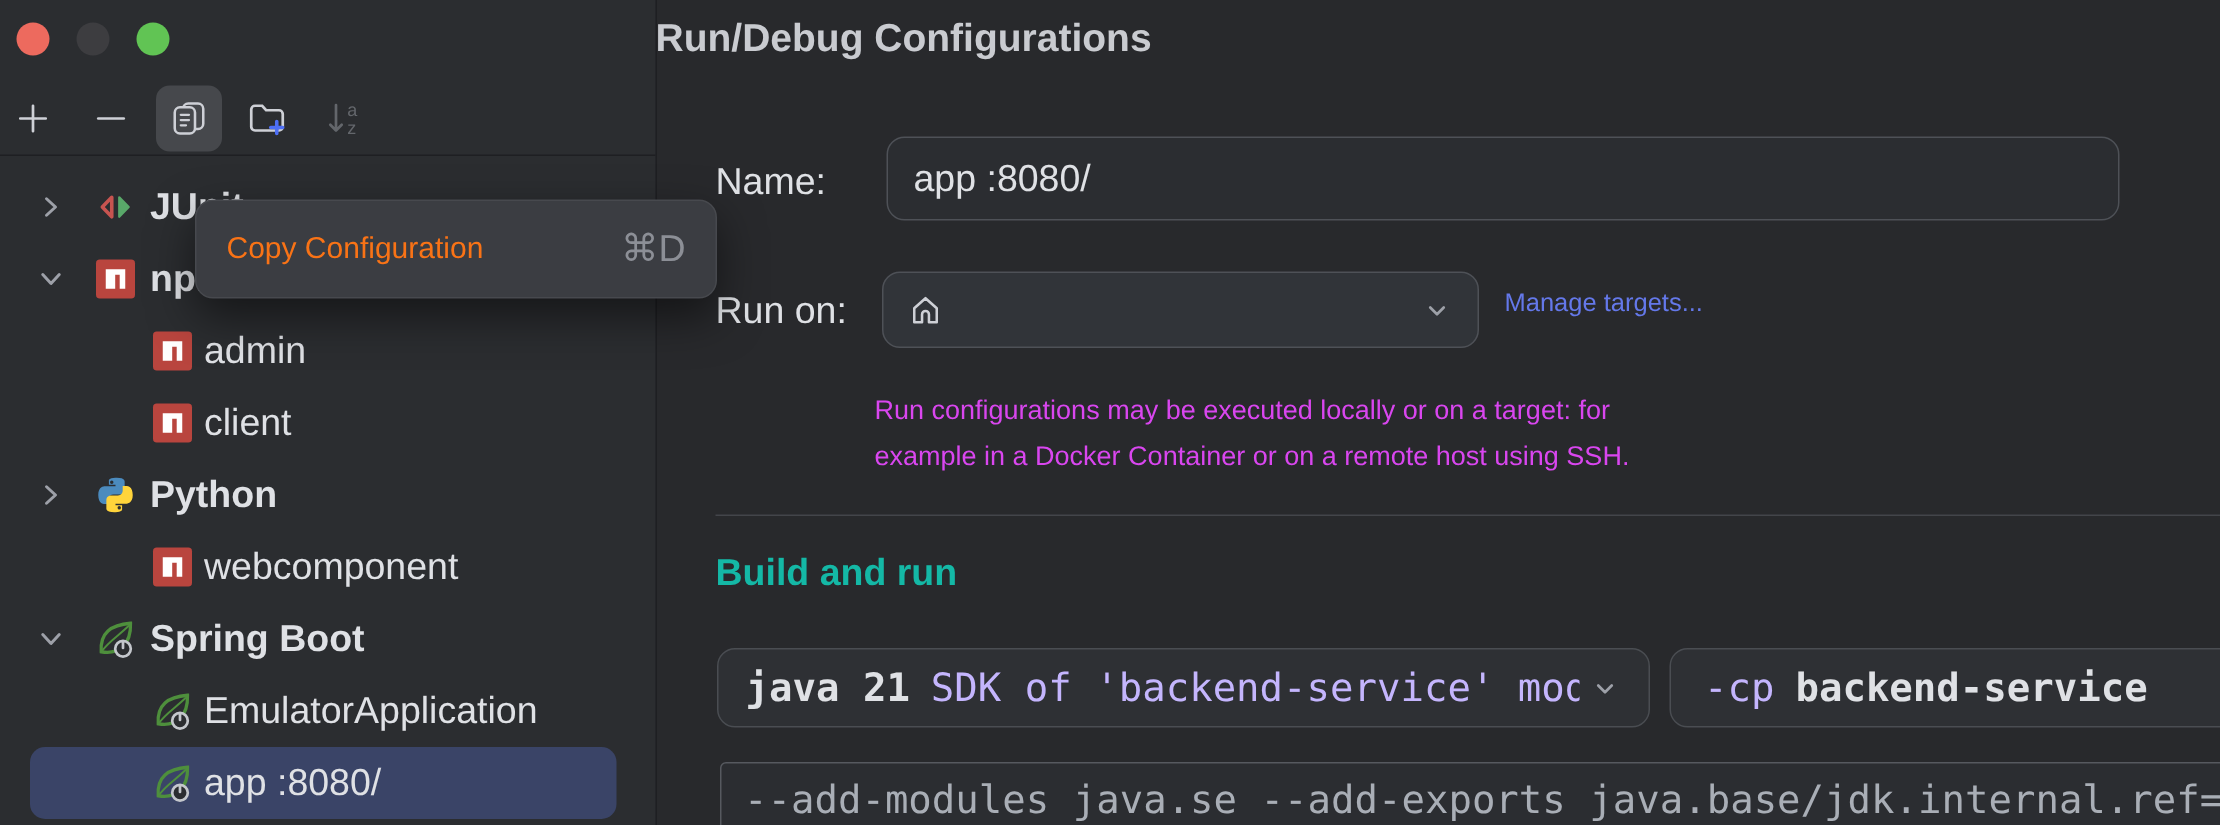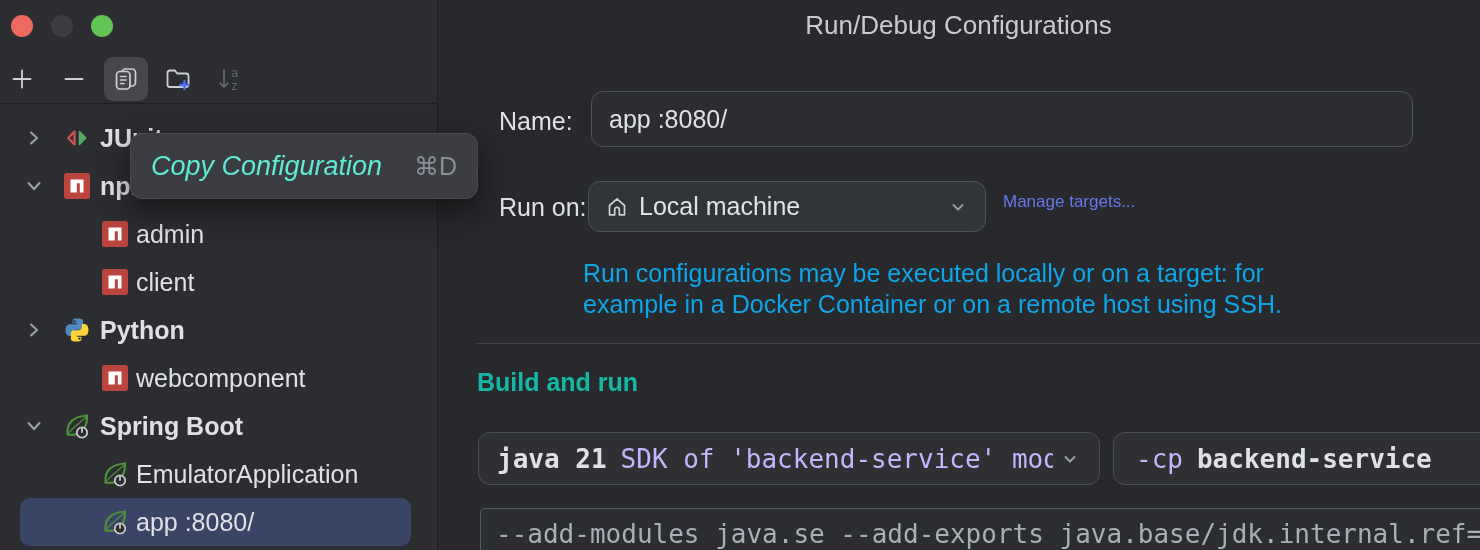--- a/index.html
+++ b/index.html
@@ -13,21 +13,21 @@
   }
 
   
   .traffic { position:absolute; top:15px; left:11px; display:flex; gap:18px; z-index:20; }
   .light { width:22px; height:22px; border-radius:50%; }
   .light.close { background:#ed6a5e; }
   .light.minimize { background:#3d3d40; }
   .light.zoom { background:#61c454; }
   .dialog-title {
     position:absolute; left:437px; right:0; top:10px;
-    text-align:center; font-size:26px; font-weight:400; color:#c9cbd0;
+    font-size:26px; font-weight:700; color:#c9cbd0;
   }
 
   
   .sidebar { position:absolute; left:0; top:0; bottom:0; width:437px; background:#2b2d30; }
   .vdivider { position:absolute; left:437px; top:0; bottom:0; width:1px; background:#1e1f22; z-index:5; }
 
   .toolbar { position:absolute; top:57px; left:0; display:flex; gap:8px; align-items:center; }
   .tbtn { width:44px; height:44px; border-radius:9px; display:flex; align-items:center; justify-content:center; }
   .tbtn.pressed { background:#46484c; }
   .toolbar-sep { position:absolute; top:103px; left:0; width:437px; height:1px; background:#1e1f22; }
@@ -43,40 +43,40 @@
   .trow.root { padding-left:20px; }
   .trow.selected { background:#3a4467; border-radius:10px; margin-left:20px; margin-right:26px; padding-left:80px; }
 
   
   .popup {
     position:absolute; left:130px; top:133px; width:348px; height:66px;
     background:#3b3d42; border:1px solid #47494e; border-radius:12px;
     box-shadow:0 12px 30px rgba(0,0,0,.5);
     display:flex; align-items:center; padding:0 20px; z-index:50;
   }
-  .popup-label { font-size:27px; color:#5eead4; flex:1;font-style:italic; }
+  .popup-label { font-size:20px; color:#f97316; flex:1; }
   .popup-shortcut { font-size:25px; color:#8c8f96; }
 
   
   .main { position:absolute; left:438px; top:0; right:0; bottom:0; }
-  .flabel { position:absolute; left:39px; font-size:25px; color:#dfe1e5;margin-left:22px; }
+  .flabel { position:absolute; left:39px; font-size:25px; color:#dfe1e5; }
   .name-field {
     position:absolute; left:153px; top:91px; width:822px; height:56px;
     background:#2b2d31; border:1px solid #4e5157; border-radius:12px;
     color:#dfe1e5; font-size:25px; font-family:"Liberation Sans", sans-serif;
     padding:0 17px; outline:none;
   }
   .dropdown {
     position:absolute; left:150px; top:181px; width:398px; height:51px;
     background:#313439; border:1px solid #4e5157; border-radius:12px;
     display:flex; align-items:center; padding:0 16px; gap:10px; font-size:25px;
   }
   .dropdown .dd-chev { margin-left:auto; display:flex; }
   .link { position:absolute; left:565px; top:192px; font-size:17px; color:#6478ea; text-decoration:none; }
-  .help { position:absolute; left:145px; top:258px; font-size:25px; line-height:31px; color:#0ea5e9; }
+  .help { position:absolute; left:145px; top:258px; font-size:18px; line-height:31px; color:#d946ef; }
   .section-divider { position:absolute; left:39px; right:0; top:343px; height:1px; background:#43454a; }
   .build-label { position:absolute; left:39px; top:368px; font-size:25px; font-weight:700; color:#14b8a6; }
 
   .combo {
     position:absolute; top:432px; height:53px;
     background:#2e3034; border:1px solid #4a4d52; border-radius:12px;
     display:flex; align-items:center;
     font-family:"DejaVu Sans Mono", monospace; font-size:26px;
     white-space:nowrap; overflow:hidden;
   }
@@ -270,21 +270,20 @@
   <div class="flabel" style="top:107px;">Name:</div>
   <input class="name-field" value="app :8080/" style="">
 
   <div class="flabel" style="top:193px;">Run on:</div>
   <div class="dropdown">
     <span style="display:flex;">
       <svg width="24" height="24" viewBox="0 0 24 24" fill="none">
           <path d="M4.5 10.5 L12 3.8 L19.5 10.5 V19.8 H14.3 V14.6 a2.3 2.3 0 0 0 -4.6 0 V19.8 H4.5 Z" stroke="#ced0d6" stroke-width="1.7" stroke-linejoin="round"></path>
         </svg>
     </span>
-    <span>Local machine</span>
     <span class="dd-chev">
       <svg width="22" height="22" viewBox="0 0 22 22" fill="none">
           <path d="M6.5 9 L11 13.5 L15.5 9" stroke="#9da0a8" stroke-width="1.8" stroke-linecap="round" stroke-linejoin="round"></path>
         </svg>
     </span>
   </div>
   <a class="link" href="#">Manage targets...</a>
 
   <div class="help">
     <div>Run configurations may be executed locally or on a target: for</div>

